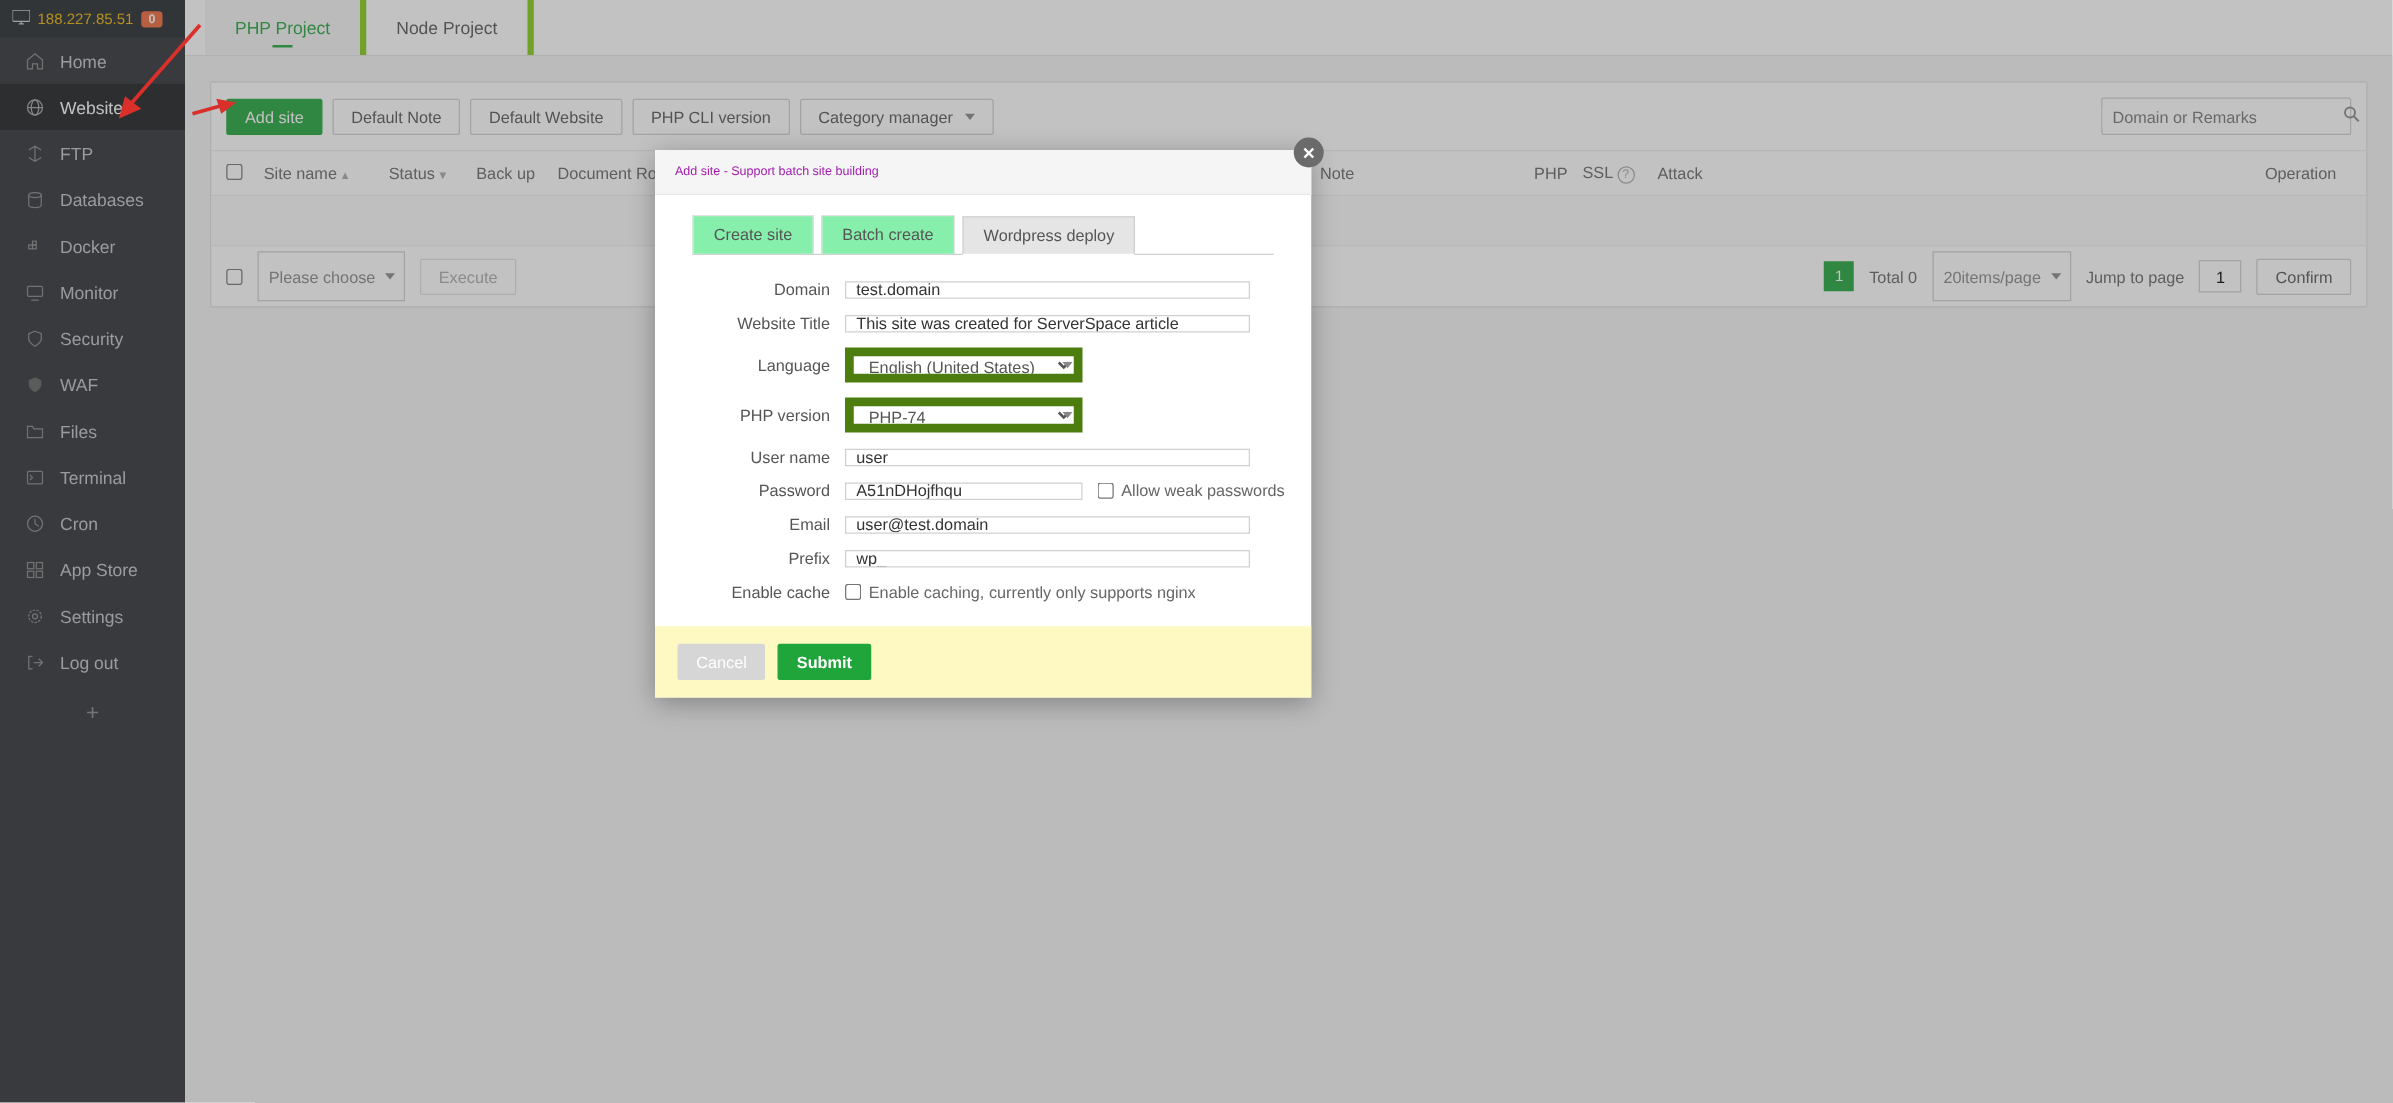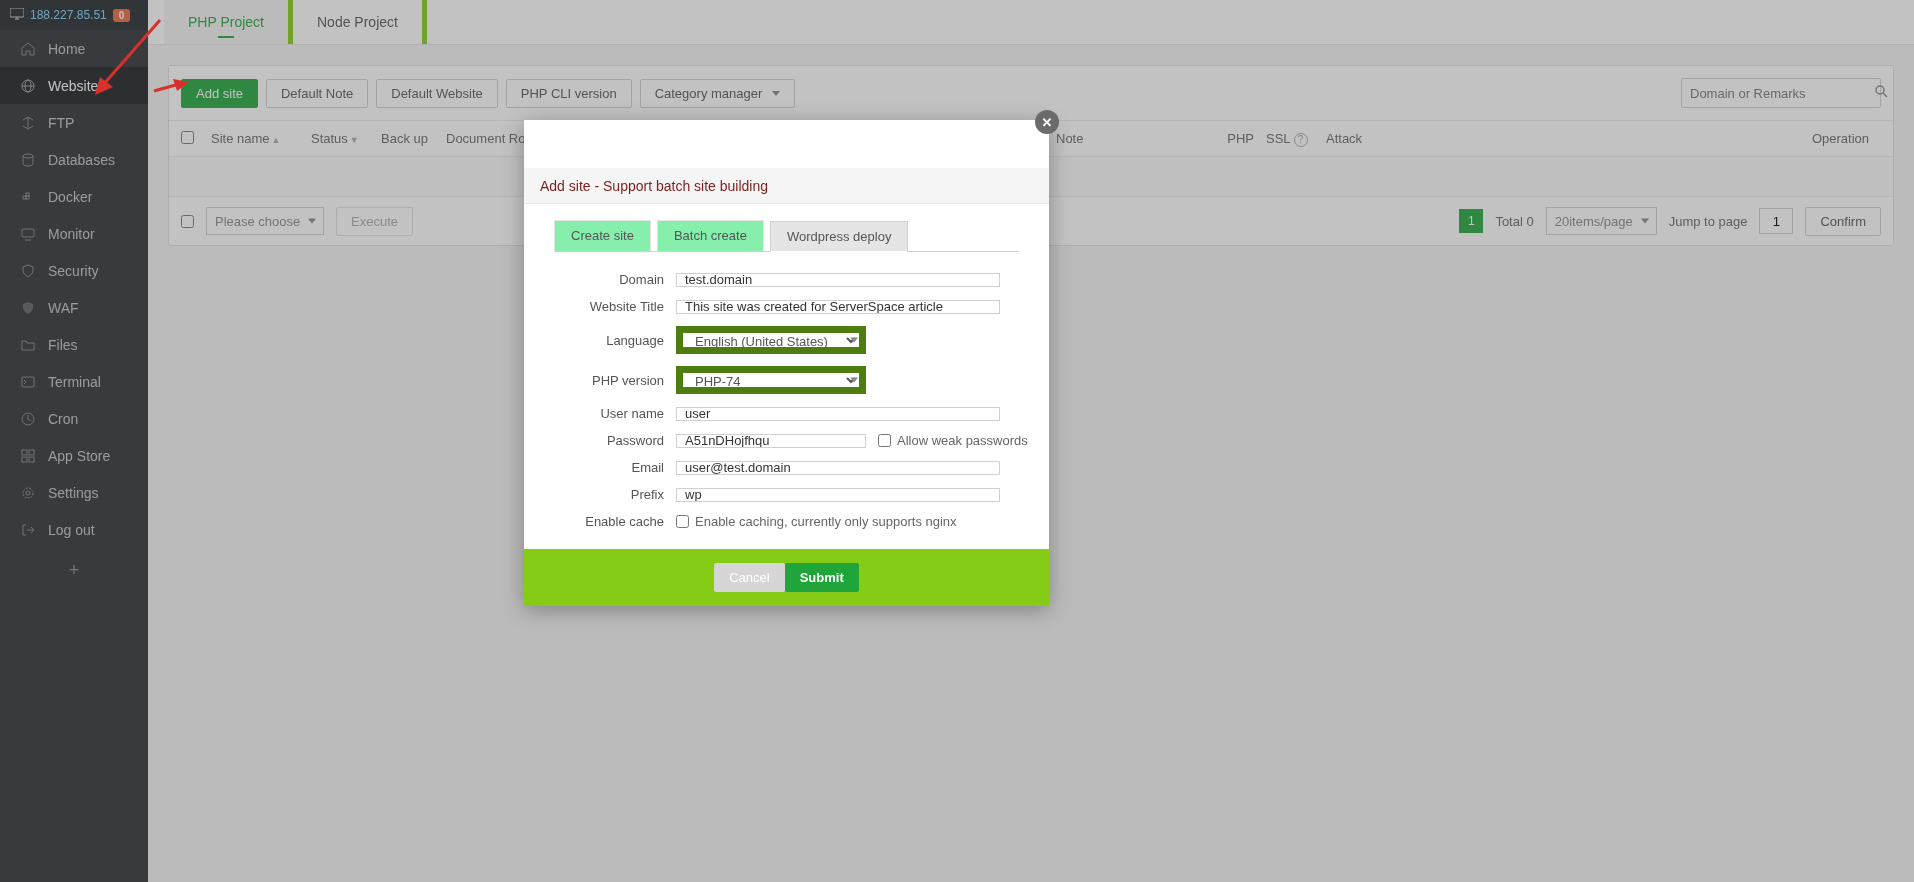--- a/index.html
+++ b/index.html
@@ -1,19 +1,19 @@
 <!DOCTYPE html>
 <html><head>
 <meta charset="utf-8">
 <style>
 * { margin: 0; padding: 0; box-sizing: border-box; font-family: -apple-system, BlinkMacSystemFont, "Segoe UI", Arial, sans-serif; }
 body { width: 1914px; height: 882px; background: #f0f0f0; overflow: hidden; position: relative; }
 .sidebar { position: absolute; left: 0; top: 0; width: 148px; height: 882px; background: #2c2f33; color: #c0c3c7; font-size: 14px; }
 .sidebar-header { height: 30px; display: flex; align-items: center; padding: 0 10px; background: #23272a; gap: 6px; }
-.sidebar-header .ip { color: #7dd3fc; font-size: 12px; }
+.sidebar-header .ip { color: #eab308; font-size: 12px; }
 .sidebar-header .badge { background: #f0663a; color: #fff; font-size: 10px; padding: 1px 6px; border-radius: 3px; font-weight: bold; }
 .sidebar-item { height: 37px; display: flex; align-items: center; padding-left: 20px; gap: 12px; cursor: pointer; }
 .sidebar-item.active { background: #1a1c1f; color: #fff; }
 .sidebar-item .icon { width: 16px; height: 16px; display: inline-flex; align-items: center; justify-content: center; opacity: 0.7; }
 .sidebar-add { text-align: center; padding-top: 12px; color: #888; font-size: 18px; }
 .main { position: absolute; left: 148px; top: 0; right: 0; height: 882px; background: #f5f5f5; }
 .top-tabs { height: 45px; background: #fff; display: flex; align-items: stretch; border-bottom: 1px solid #e5e5e5; padding-left: 16px; }
 .top-tab { padding: 0 24px; display: flex; align-items: center; font-size: 14px; color: #555; cursor: pointer; border-right: 5px solid #84cc16; }
 .top-tab.active { color: #20a53a; background: #f5f5f5; position: relative; }
 .top-tab.active::after { content: ""; position: absolute; bottom: 6px; left: 50%; transform: translateX(-50%); width: 16px; height: 2px; background: #20a53a; }
@@ -39,40 +39,40 @@
 .th-quota { width: 100px; }
 .th-expired { width: 100px; }
 .th-note { width: 160px; }
 .th-php { width: 50px; text-align: right; }
 .th-ssl { width: 60px; }
 .th-attack { width: 90px; }
 .th-operation { flex: 1; text-align: right; }
 .sort-arrow { font-size: 9px; color: #aaa; margin-left: 2px; }
 .table-body { height: 40px; background: #fafafa; border-bottom: 1px solid #eee; }
 .table-footer { display: flex; align-items: center; height: 48px; padding: 0 12px; gap: 12px; font-size: 13px; color: #666; }
-.select-sm { border: 1px solid #d0d0d0; height: 28px; padding: 0 22px 0 8px; color: #888; font-size: 13px; background: #fff; appearance: none; position: relative; }
+.select-sm { border: 1px solid #d0d0d0; height: 40px; padding: 0 22px 0 8px; color: #888; font-size: 13px; background: #fff; appearance: none; position: relative; }
 .select-wrap { position: relative; display: inline-block; }
 .select-wrap::after { content: ""; position: absolute; right: 8px; top: 50%; transform: translateY(-50%); width: 0; height: 0; border-left: 4px solid transparent; border-right: 4px solid transparent; border-top: 5px solid #888; pointer-events: none; }
 .page-badge { background: #20a53a; color: #fff; width: 24px; height: 24px; display: inline-flex; align-items: center; justify-content: center; font-size: 12px; }
 .page-input { width: 34px; height: 26px; text-align: center; border: 1px solid #d0d0d0; font-size: 13px; }
 .overlay { position: absolute; inset: 0; background: rgba(80,80,80,0.35); display: flex; align-items: flex-start; justify-content: center; padding-top: 120px; }
 .modal { position: absolute; left: 524px; top: 120px; width: 525px; background: #fff; box-shadow: 0 4px 20px rgba(0,0,0,0.3); }
-.modal-header { height: 36px; background: #f5f5f5; display: flex; align-items: center; padding: 0 16px; color: #7f1d1d; font-size: 14px; border-bottom: 1px solid #e8e8e8; margin-top: 48px; }
+.modal-header { height: 36px; background: #f5f5f5; display: flex; align-items: center; padding: 0 16px; color: #a21caf; font-size: 10px; border-bottom: 1px solid #e8e8e8; }
 .modal-close { position: absolute; right: -10px; top: -10px; width: 24px; height: 24px; border-radius: 50%; background: #6b6b6b; color: #fff; display: flex; align-items: center; justify-content: center; font-size: 13px; cursor: pointer; font-weight: bold; }
 .modal-tabs { display: flex; padding: 16px 30px 0 30px; gap: 6px; }
 .modal-tab { padding: 7px 16px; font-size: 13px; color: #555; background: #86efac; border: 1px solid #e2e2e2; cursor: pointer; border-bottom: none; }
 .modal-tab.active { background: #e5e5e5; border: 1px solid #d0d0d0; border-bottom-color: #fff; position: relative; top: 1px; }
 .modal-tabline { height: 1px; background: #d0d0d0; margin: 0 30px 14px 30px; }
 .form-row { display: flex; align-items: center; padding: 6px 20px; gap: 12px; font-size: 13px; color: #555; }
 .form-label { width: 120px; text-align: right; color: #555; }
 .form-input { width: 324px; height: 14px; border: 1px solid #d0d0d0; padding: 0 8px; font-size: 13px; color: #333; }
 .form-select { width: 190px; height: 28px; border: 7px solid #4d7c0f; padding: 0 8px; font-size: 13px; color: #555; background: #fff; }
 .form-input.sm { width: 190px; }
 .checkbox-label { display: flex; align-items: center; gap: 6px; font-size: 13px; color: #666; }
-.modal-footer { background: #84cc16; padding: 14px 18px; display: flex; justify-content: center; gap: 0; margin-top: 14px; }
+.modal-footer { background: #fef9c3; padding: 14px 18px; display: flex; justify-content: flex-start; gap: 10px; margin-top: 14px; }
 .question-icon { display: inline-block; width: 14px; height: 14px; border: 1px solid #aaa; border-radius: 50%; font-size: 10px; line-height: 12px; text-align: center; color: #aaa; margin-left: 3px; }
 .red-arrow { position: absolute; z-index: 5; pointer-events: none; }
 .arrow1 { left: 95px; top: 15px; }
 .arrow2 { left: 149px; top: 79px; }
 </style>
 </head>
 <body>
 
 <div class="sidebar">
   <div class="sidebar-header">

